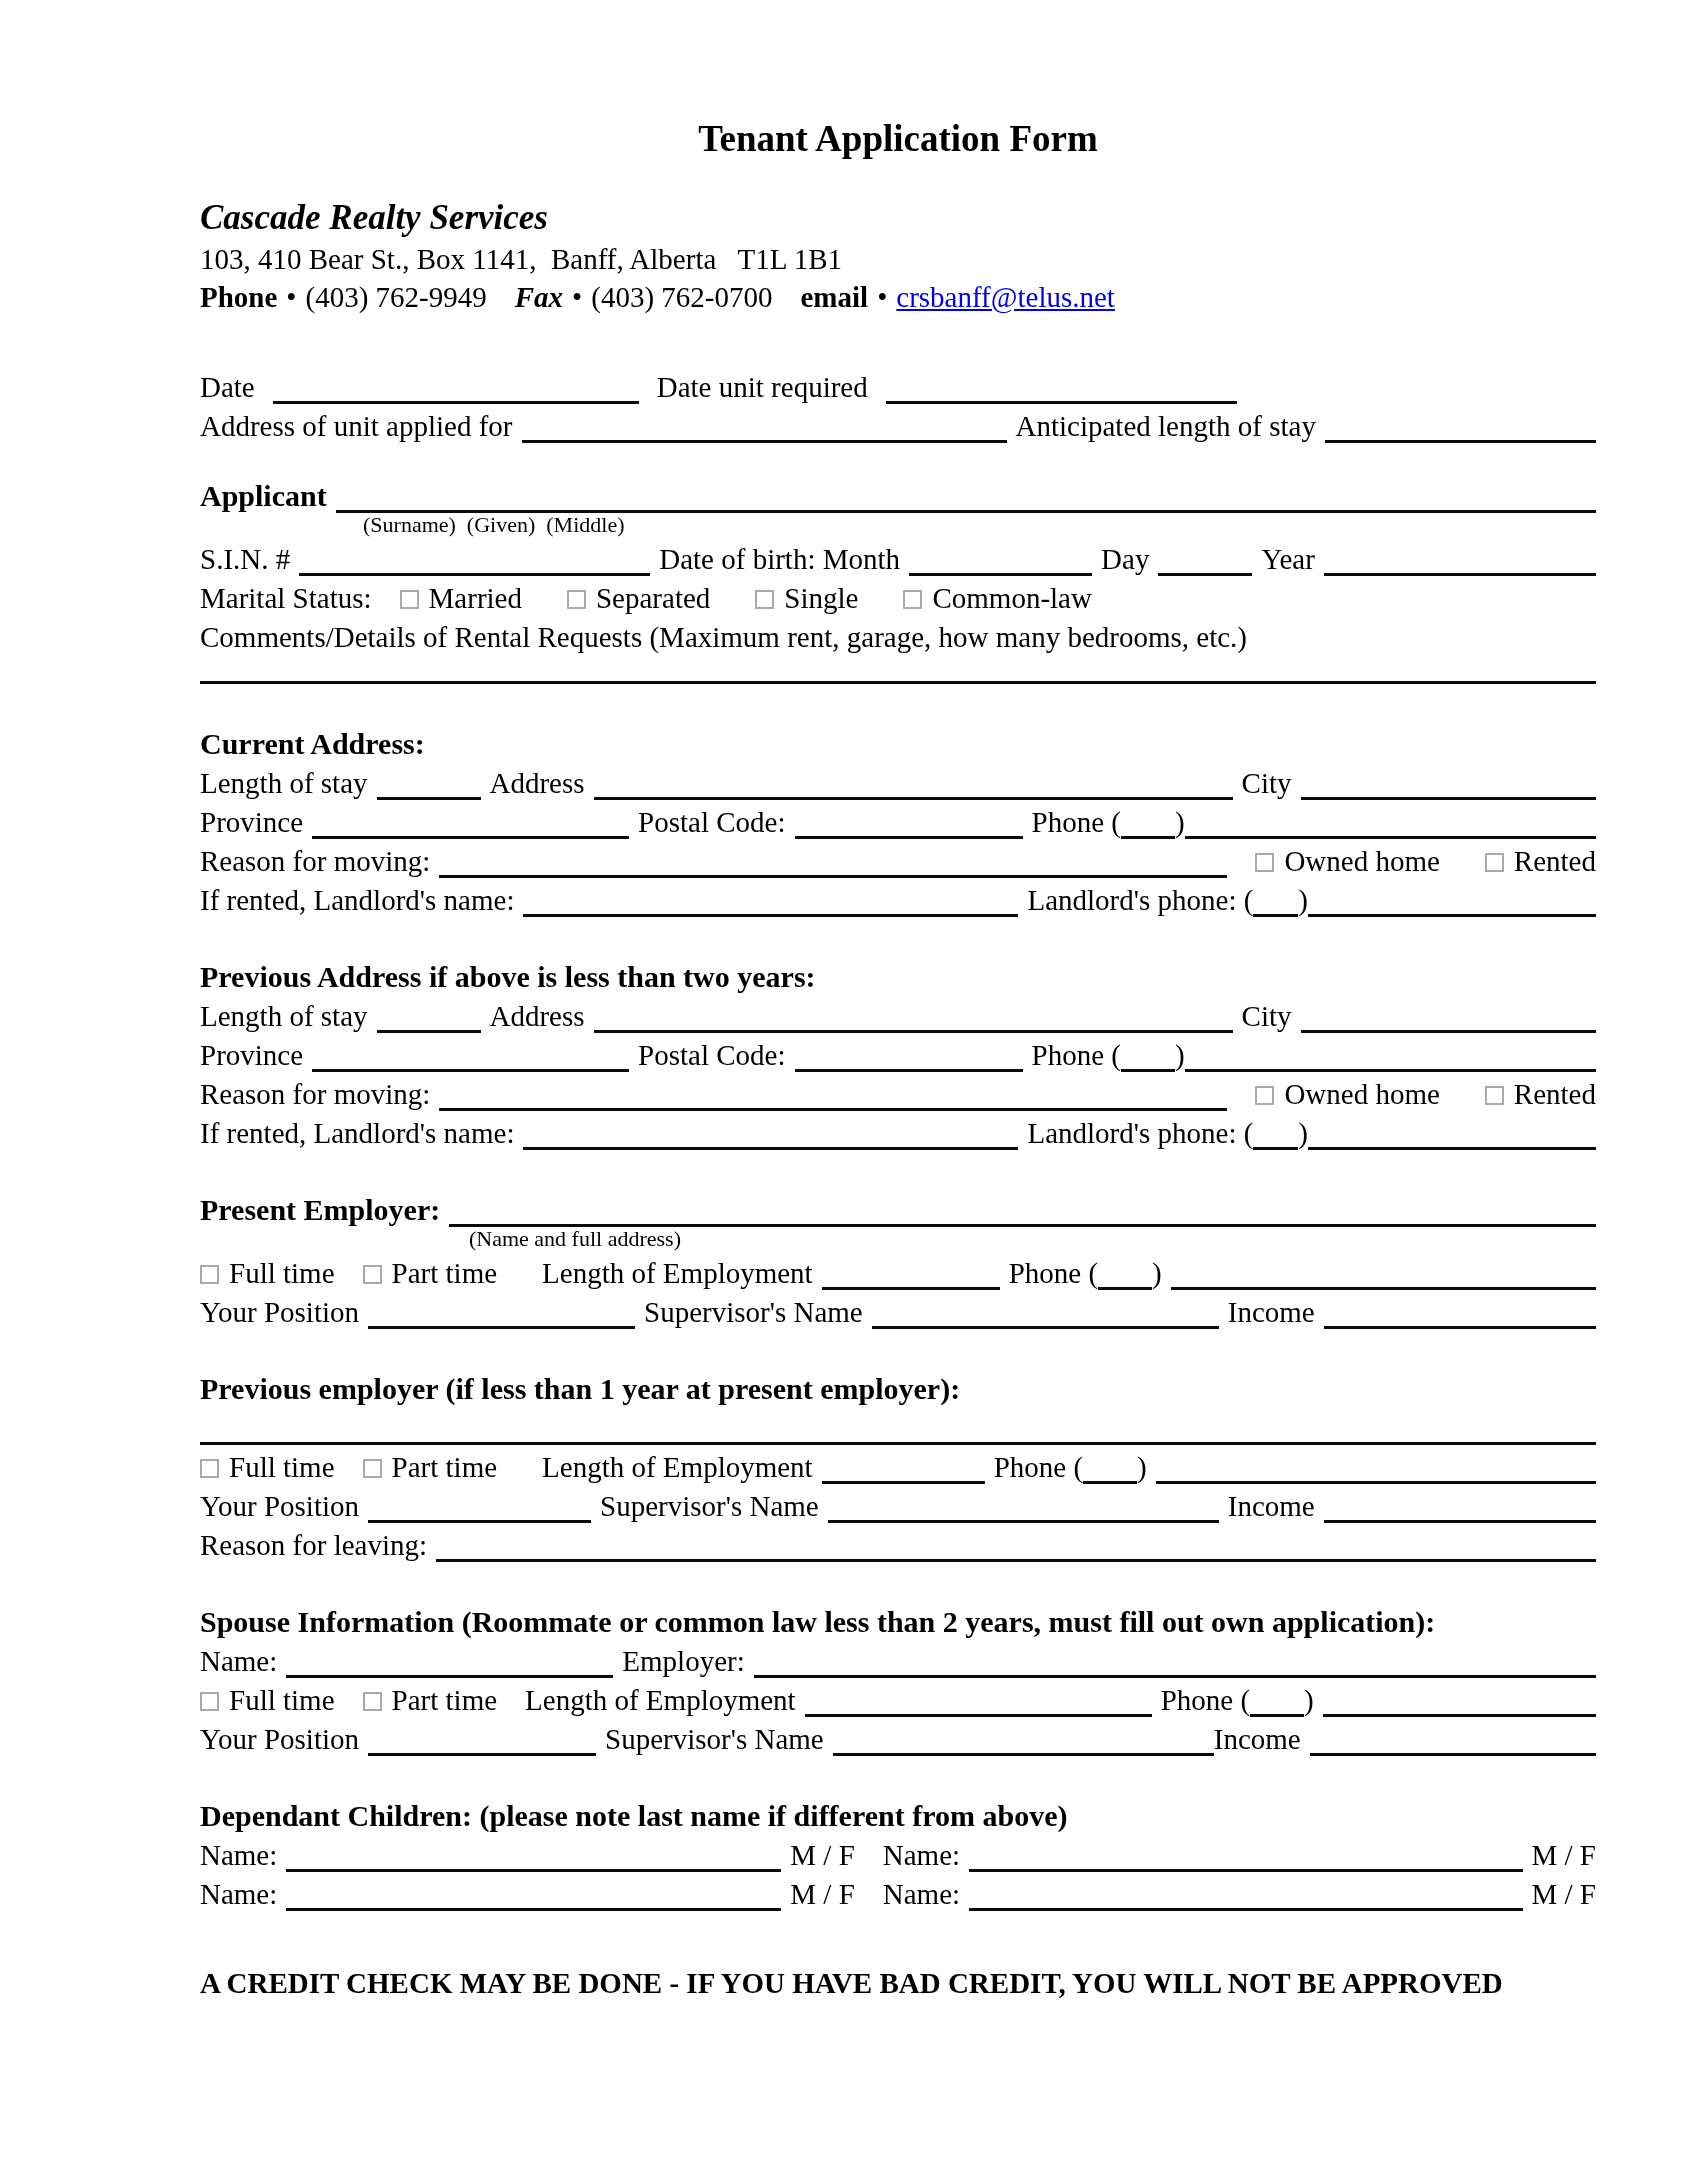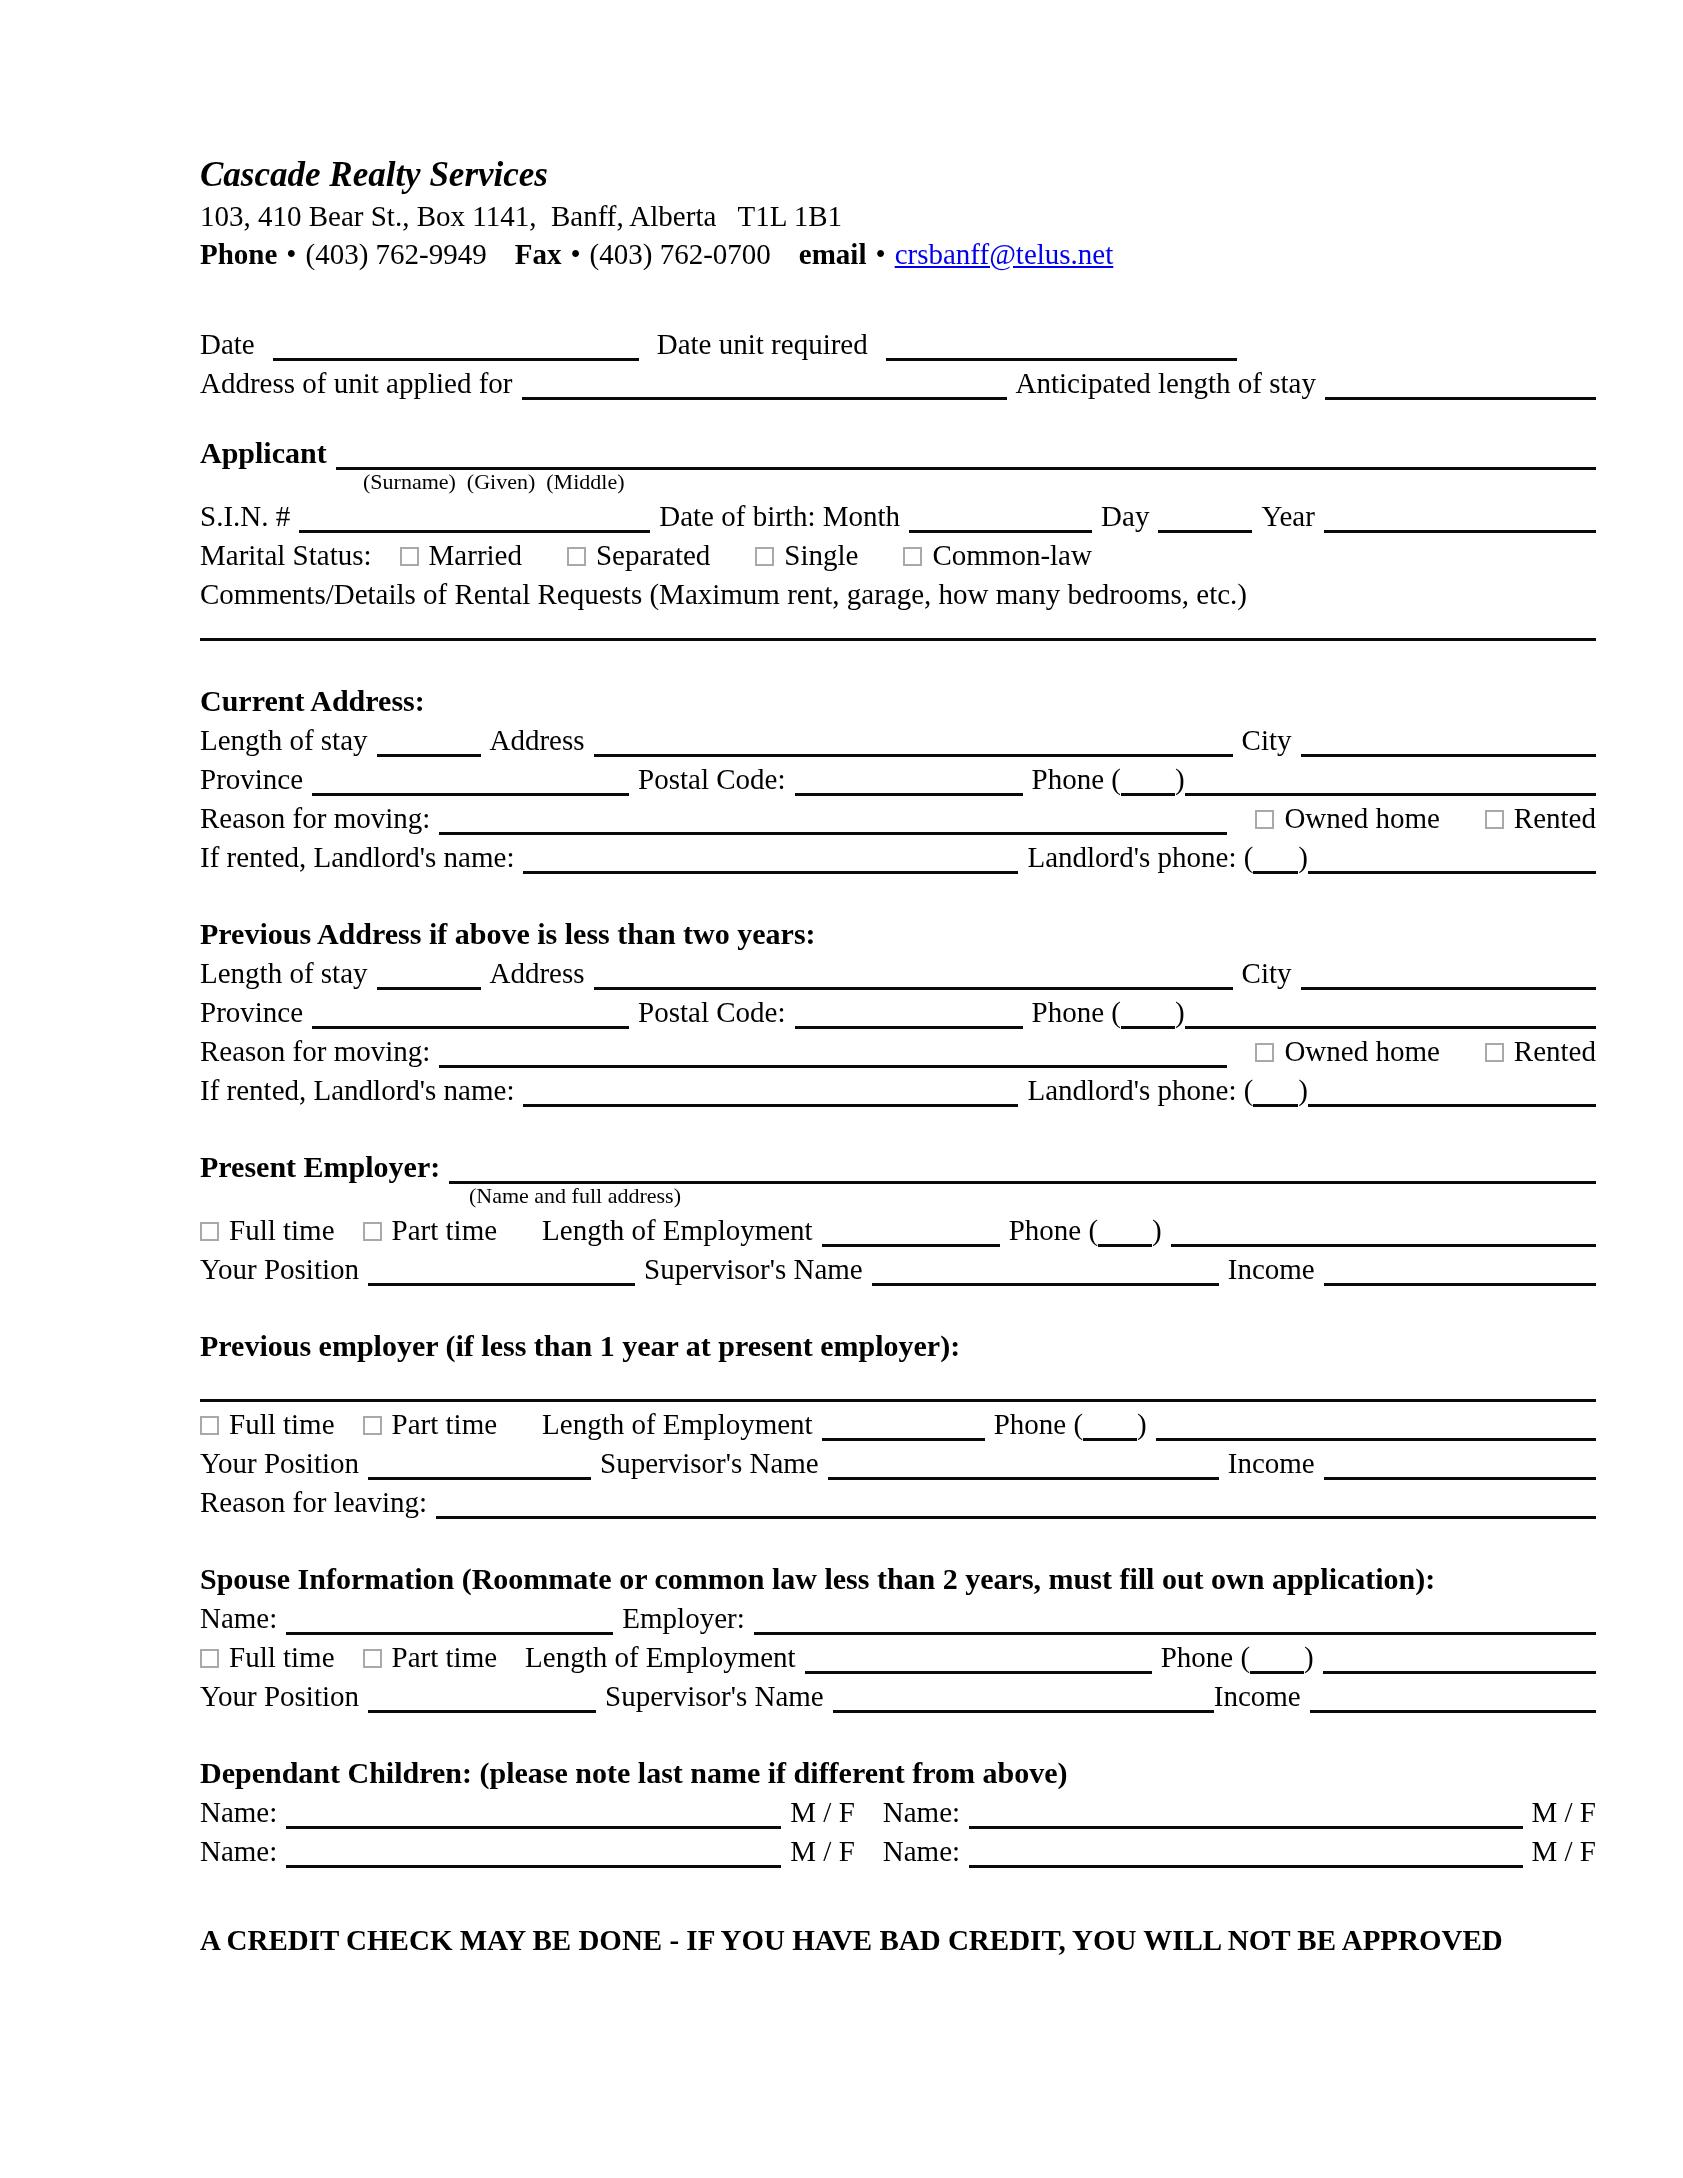--- a/index.html
+++ b/index.html
@@ -40,30 +40,31 @@
   .blankrow { height:30px; display:flex; align-items:flex-end; }
   .footer { margin-top:56px; font-weight:bold; white-space:nowrap; font-size:29px; }
   .nowrap { white-space:nowrap; flex-shrink:0; }
 </style>
 </head>
 <body>
 
 <div class="page">
   <div class="content">
 
+    <div class="title">Tenant Application Form</div>
 
     <div class="company-name">Cascade Realty Services</div>
     <div class="tline">
       <span class="lbl">103, 410 Bear St., Box 1141,  Banff, Alberta   T1L 1B1</span>
     </div>
     <div class="tline">
       <span class="lbl b">Phone</span>
       <span class="lbl" style="margin:0 9px;">•</span>
       <span class="lbl">(403) 762-9949</span>
-      <span class="lbl b" style="margin-left:28px;">Fax</span>
+      <span class="lbl b" style="margin-left:28px;font-style:italic;">Fax</span>
       <span class="lbl" style="margin:0 9px;">•</span>
       <span class="lbl">(403) 762-0700</span>
       <span class="lbl b" style="margin-left:28px;text-align:right;">email</span>
       <span class="lbl" style="margin:0 9px;">•</span>
       <a class="link">crsbanff@telus.net</a>
     </div>
 
     <div class="row mt52">
       <span class="lbl">Date</span>
       <span class="fill w370"></span>

